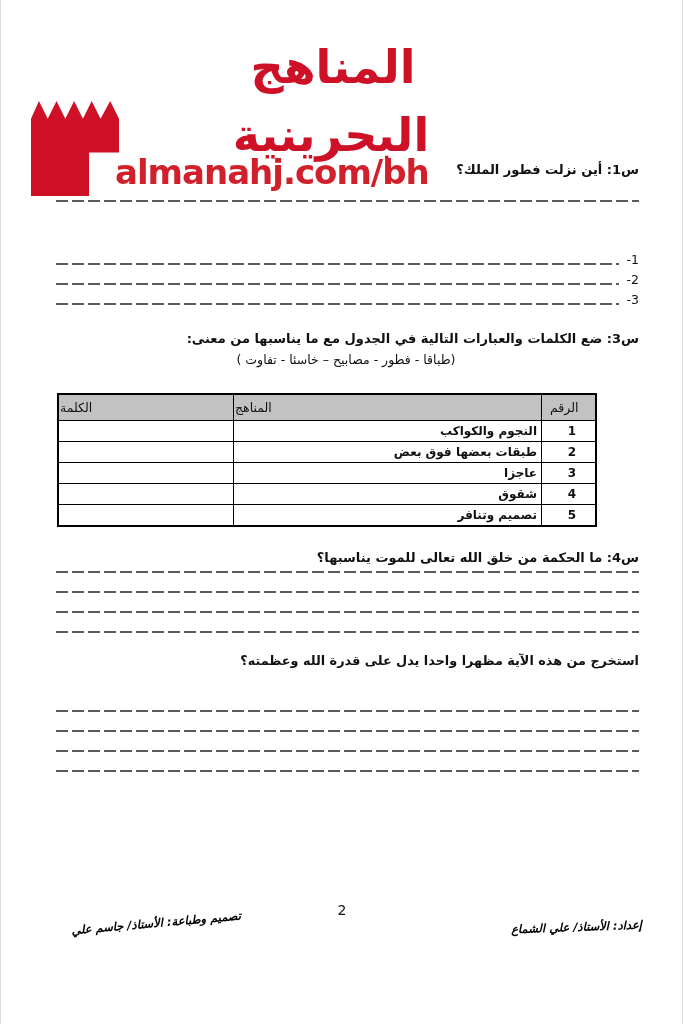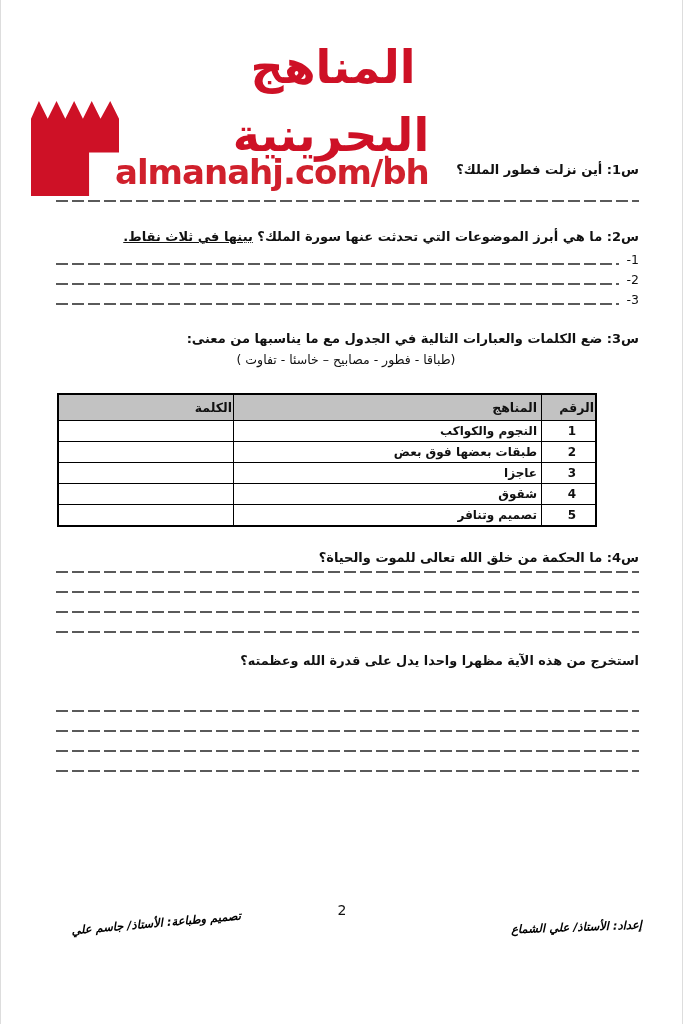--- a/index.html
+++ b/index.html
@@ -37,21 +37,21 @@
   .q2items { position:absolute; top:248px; left:55px; right:43px; direction:rtl; }
   .q2row { display:flex; direction:rtl; align-items:flex-end; height:20px; }
   .q2num { font-size:12.5px; direction:ltr; margin-left:8px; line-height:16px; }
   .q2row .dashline { flex:1; margin-bottom:3px; }
   .word-bank { position:absolute; top:352px; left:345px; transform:translateX(-50%);
       direction:rtl; font-size:12.5px; white-space:nowrap; }
   
   .vtable { position:absolute; top:393px; right:85px; border-collapse:collapse;
       direction:rtl; border:2px solid #000; }
   .vtable th, .vtable td { border:1px solid #000;font-weight:bold; }
-  .vtable th { background:#c2c2c2; font-weight:bold; font-size:12.5px; height:23px; text-align:right; }
+  .vtable th { background:#c2c2c2; font-weight:normal; font-size:12.5px; height:23px; text-align:left; }
   .vtable td { font-size:12px; height:18px; }
   .col-num  { width:44px;  text-align:center;padding-left:8px; }
   .col-mean { width:302px; text-align:right; padding-right:4px; }
   .col-word { width:172px; }
   
   .linestack { position:absolute; left:55px; right:43px; }
   .linestack .dashline { margin-bottom:18px; }
   
   .q5head { position:absolute; top:650px; right:43px; left:27px; direction:rtl;
       text-align:right; font-weight:bold; font-size:12.8px; line-height:21px; }
@@ -68,21 +68,20 @@
 <div class="page">
 
   <div class="wm wm2">البحرينية</div>
   <div class="wm wm1">المناهج</div>
   <div class="flag"></div>
   <div class="url">almanahj.com/bh</div>
 
   <div class="q" style="top:160px;">س1: أين نزلت فطور الملك؟</div>
   <div class="dashline abs-line" style="top:200px;"></div>
 
-  <div class="q" style="top:227px;"><span>س2: ما هي أبرز الموضوعات التي تحدثت عنها سورة الملك؟ </span><span class="ul">بينها في ثلاث نقاط.</span></div>
   <div class="q2items">
     <div class="q2row">
       <span class="q2num" dir="ltr">-1</span>
       <span class="dashline"></span>
     </div>
     <div class="q2row">
       <span class="q2num" dir="ltr">-2</span>
       <span class="dashline"></span>
     </div>
     <div class="q2row">
@@ -122,21 +121,21 @@
       <td class="col-word"></td>
     </tr>
     <tr>
       <td class="col-num">5</td>
       <td class="col-mean">تصميم وتنافر</td>
       <td class="col-word"></td>
     </tr>
   </tbody>
     </table>
 
-  <div class="q" style="top:548px;">س4: ما الحكمة من خلق الله تعالى للموت والحياة؟</div>
+  <div class="q" style="top:548px;">س4: ما الحكمة من خلق الله تعالى للموت يناسبها؟</div>
   <div class="linestack" style="top:571px;">
     <div class="dashline"></div>
     <div class="dashline"></div>
     <div class="dashline"></div>
     <div class="dashline"></div>
   </div>
 
   <div class="q5head">
     <div>استخرج من هذه الآية مظهرا واحدا يدل على قدرة الله وعظمته؟</div>
   </div>

